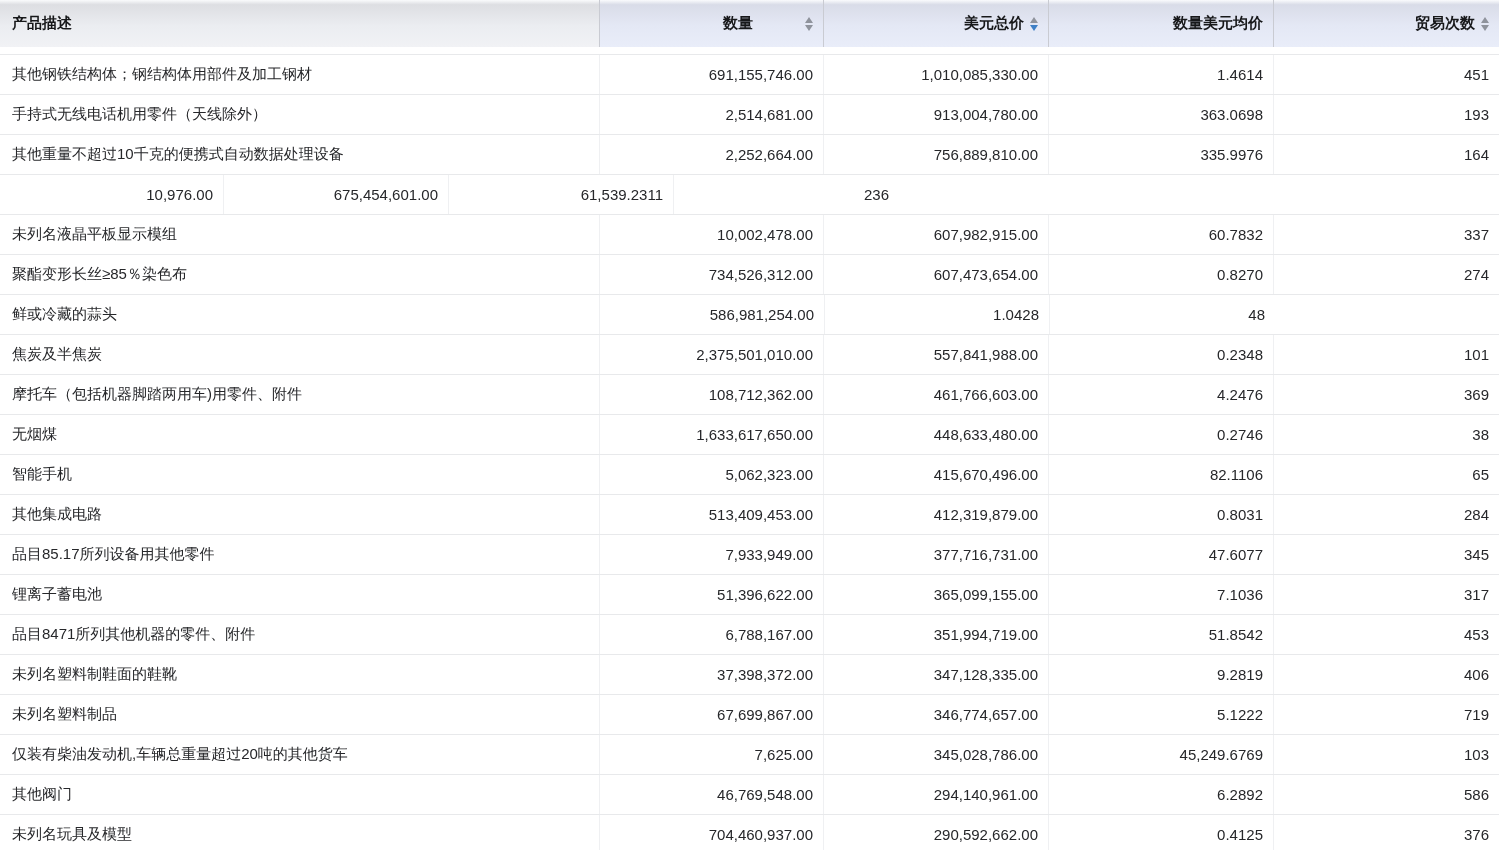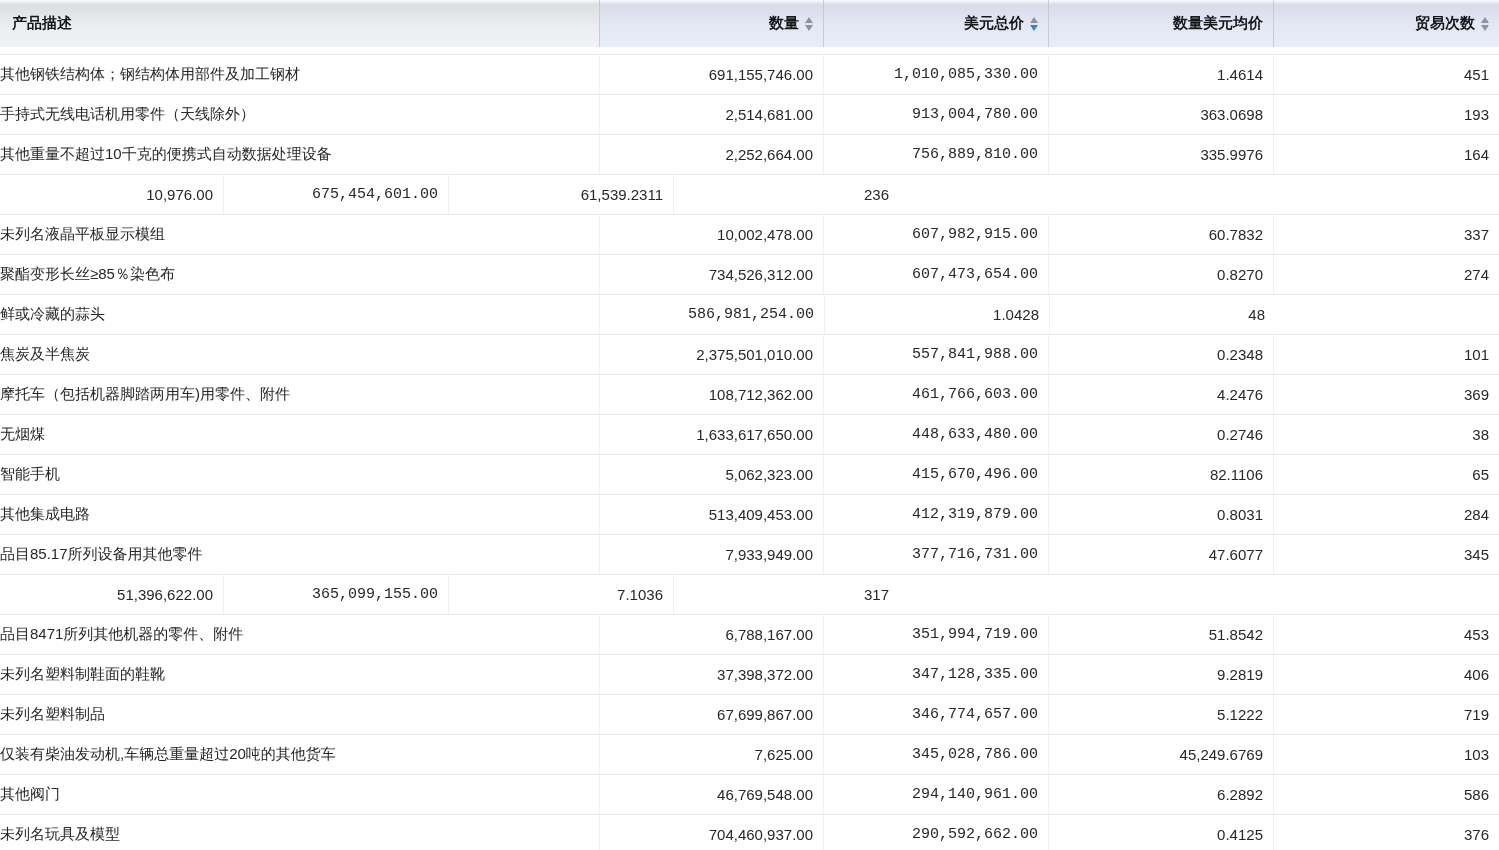--- a/index.html
+++ b/index.html
@@ -31,24 +31,24 @@
   .th.sorted-desc .caret.down{border-top-color:#3e7fc5;}
   .thead-gap{height:7px;background:#ffffff;}
   
   .tbody{border-top:1px solid #e8e9eb;}
   .tr{display:flex;height:40px;box-sizing:border-box;border-bottom:1px solid #e8e9eb;background:#ffffff;}
   .td{
     box-sizing:border-box;display:flex;align-items:center;
     font-size:15px;color:#26272a;border-right:1px solid #eff0f2;white-space:nowrap;
   }
   .td:last-child{border-right:none;}
-  .td.product{padding-left:0;}
+  .td.product{padding-left:12px;}
   .td.num{justify-content:flex-end;padding-right:10px;}
   
-  .c1{width:600px;}.c2{width:224px;}.c3{width:225px;font-family:Liberation Mono, monospace;}.c4{width:225px;}.c5{width:225px;}
+  .c1{width:600px;}.c2{width:224px;gap:46px;}.c3{width:225px;}.c4{width:225px;}.c5{width:225px;}
 </style>
 </head>
 <body>
 
 <div class="table">
   <div class="thead">
     <div class="th product c1">
       <span class="th-label">产品描述</span>
     </div>
     <div class="th num c2">
@@ -161,20 +161,21 @@
         <div class="td c5 num">284</div>
       </div>
       <div class="tr">
         <div class="td c1 product">品目85.17所列设备用其他零件</div>
         <div class="td c2 num">7,933,949.00</div>
         <div class="td c3 num">377,716,731.00</div>
         <div class="td c4 num">47.6077</div>
         <div class="td c5 num">345</div>
       </div>
       <div class="tr">
+        <div class="td c1 product">锂离子蓄电池</div>
         <div class="td c2 num">51,396,622.00</div>
         <div class="td c3 num">365,099,155.00</div>
         <div class="td c4 num">7.1036</div>
         <div class="td c5 num">317</div>
       </div>
       <div class="tr">
         <div class="td c1 product">品目8471所列其他机器的零件、附件</div>
         <div class="td c2 num">6,788,167.00</div>
         <div class="td c3 num">351,994,719.00</div>
         <div class="td c4 num">51.8542</div>

